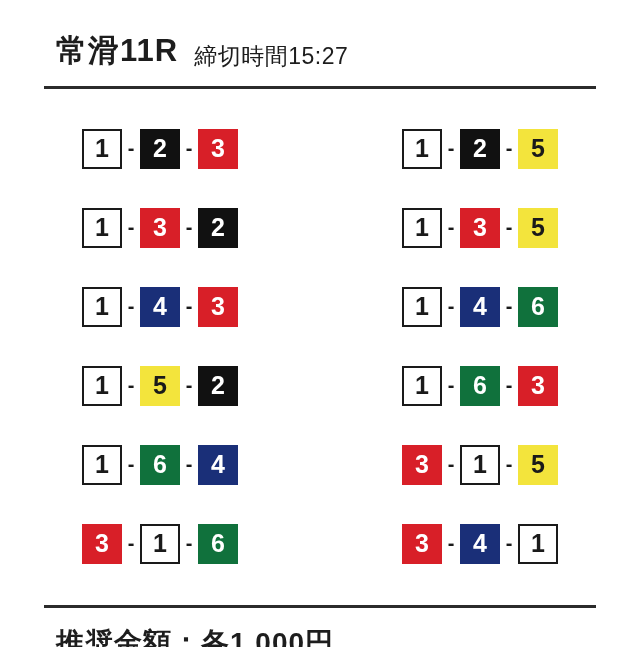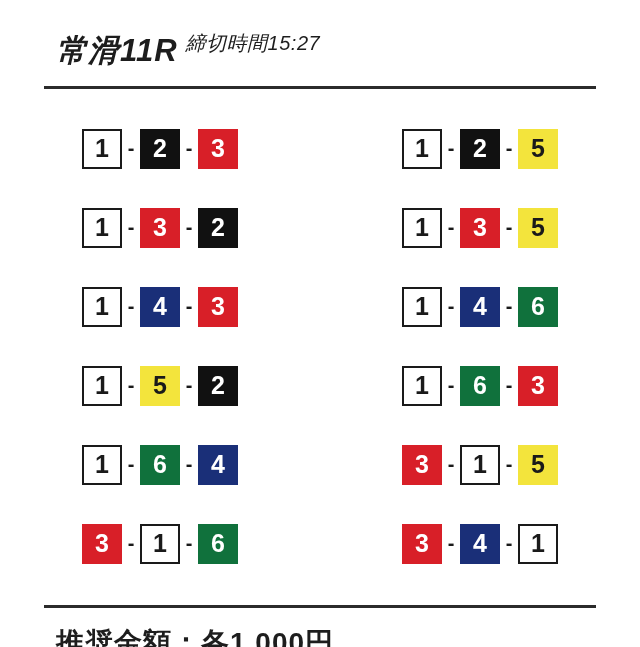--- a/index.html
+++ b/index.html
@@ -15,35 +15,34 @@
     overflow: hidden;
   }
   .page {
     position: relative;
     width: 640px;
     height: 647px;
     box-sizing: border-box;
   }
   .header {
     display: flex;
-    align-items: flex-start;
+    align-items: flex-end;
     padding: 30px 0 0 56px;
-    font-style: italic;
   }
   .race-title {
     font-size: 31px;
     font-weight: bold;
     letter-spacing: 1px;
     color: #1d1d1d;
   }
   .deadline {
-    font-size: 20px;
+    font-size: 23px;
     font-weight: normal;
     color: #1d1d1d;
-    margin-left: 8px;
+    margin-left: 16px;
     letter-spacing: 0.5px;
   }
   .rule {
     height: 3px;
     background: #2b2b2b;
     margin: 14px 44px 0 44px;
   }
   .rule.bottom {
     margin-top: 22px;
   }

